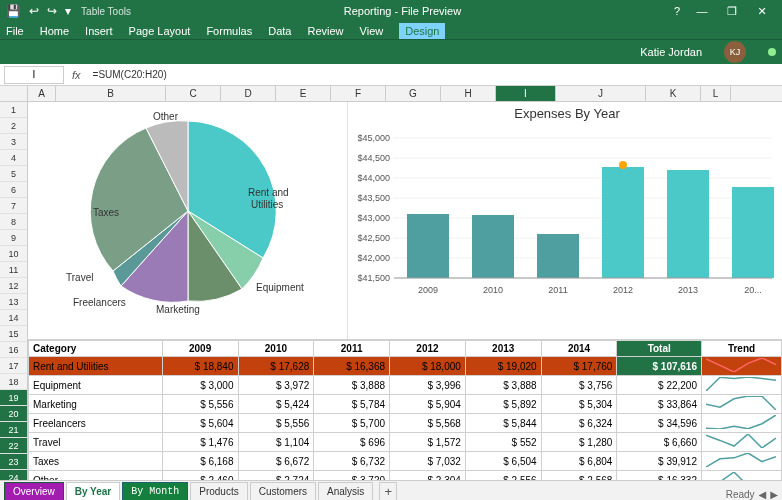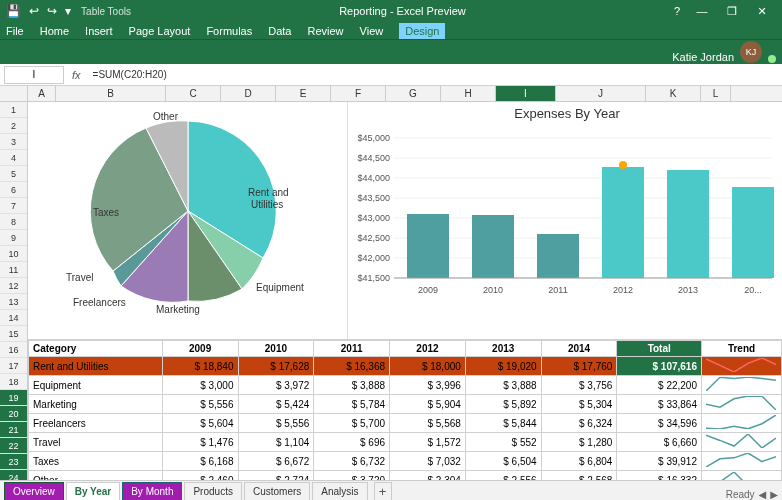--- a/index.html
+++ b/index.html
@@ -14,21 +14,21 @@
     #titlebar .window-controls span { width: 28px; height: 22px; display: flex; align-items: center; justify-content: center; font-size: 11px; cursor: pointer; }
 
     
     #ribbon { background: #217346; height: 18px; display: flex; align-items: center; padding: 0 6px; gap: 16px; border-bottom: 1px solid #1a5c38; }
     #ribbon span { color: white; font-size: 11px; cursor: pointer; }
     #ribbon .active { background: #7dd3fc; color: #217346; padding: 2px 6px; }
 
     
     #searchbar { background: #217346; height: 24px; display: flex; align-items: center; padding: 0 6px; gap: 8px; }
     #searchbar input { flex: 1; max-width: 220px; height: 18px; border: none; padding: 0 6px; font-size: 10px; color: #555; border-radius: 2px; }
-    #searchbar .user { color: white; font-size: 11px; margin-left: auto; display: flex; align-items: flex-end; gap: 6px; }
+    #searchbar .user { color: white; font-size: 11px; margin-left: auto; display: flex; align-items: center; gap: 22px; }
     #searchbar .avatar { width: 22px; height: 22px; border-radius: 50%; background: #8B5E3C; display: flex; align-items: center; justify-content: center; color: white; font-size: 9px; }
     #searchbar .green-dot { width: 8px; height: 8px; border-radius: 50%; background: #90EE90; }
 
     
     #formulabar { height: 22px; background: white; border-bottom: 1px solid #d0d0d0; display: flex; align-items: center; gap: 4px; padding: 0 4px; }
     #formulabar .name-box { width: 60px; height: 18px; border: 1px solid #ccc; text-align: center; font-size: 10px; display: flex; align-items: center; justify-content: center; }
     #formulabar .fx { font-size: 11px; color: #555; padding: 0 4px; font-style: italic; }
     #formulabar .formula-input { flex: 1; font-size: 10px; color: #333; padding: 0 4px; }
 
     
@@ -61,38 +61,38 @@
     tr.highlight-row td { background: #c2410c; }
 
     
     .trend-cell { width: 80px; }
 
     
     #tabs { height: 20px; background: #f2f2f2; border-top: 1px solid #ccc; display: flex; align-items: flex-end; padding-left: 4px; gap: 2px; }
     .tab { height: 18px; padding: 0 8px; line-height: 18px; font-size: 10px; border: 1px solid #ccc; border-bottom: none; cursor: pointer; background: #f2f2f2; color: #333; }
     .tab.active-tab { background: white; color: #217346; font-weight: bold; }
     .tab.green-tab { background: #a21caf; color: white; border-color: #1a5c38; }
-    .tab.teal-tab { background: #a21caf; color: white; border-color: #1a6570; }
+    .tab.teal-tab { background: #15803d; color: white; border-color: #1a6570; font-family: Liberation Mono, monospace; }
     .tab-add { width: 18px; height: 18px; display: flex; align-items: center; justify-content: center; border: 1px solid #ccc; border-bottom: none; cursor: pointer; font-size: 13px; color: #555; margin-left: 4px; }
 
     
     #pie-svg { display: block; margin: 0 auto; }
   </style>
 </head>
 <body>
 
 <div id="titlebar">
   <div class="icons">
     <span>💾</span>
     <span>↩</span>
     <span>↪</span>
     <span>▾</span>
   </div>
   <span style="font-size:10px;opacity:0.8;">Table Tools</span>
-  <span id="title-text">Reporting - Excel Preview</span>
+  <span id="title-text">Reporting - File Preview</span>
   <span style="margin-right:8px;">?</span>
   <div class="window-controls">
     <span>—</span>
     <span>❐</span>
     <span class="close">✕</span>
   </div>
 </div>
 
 <div id="ribbon">
   <span>File</span>

